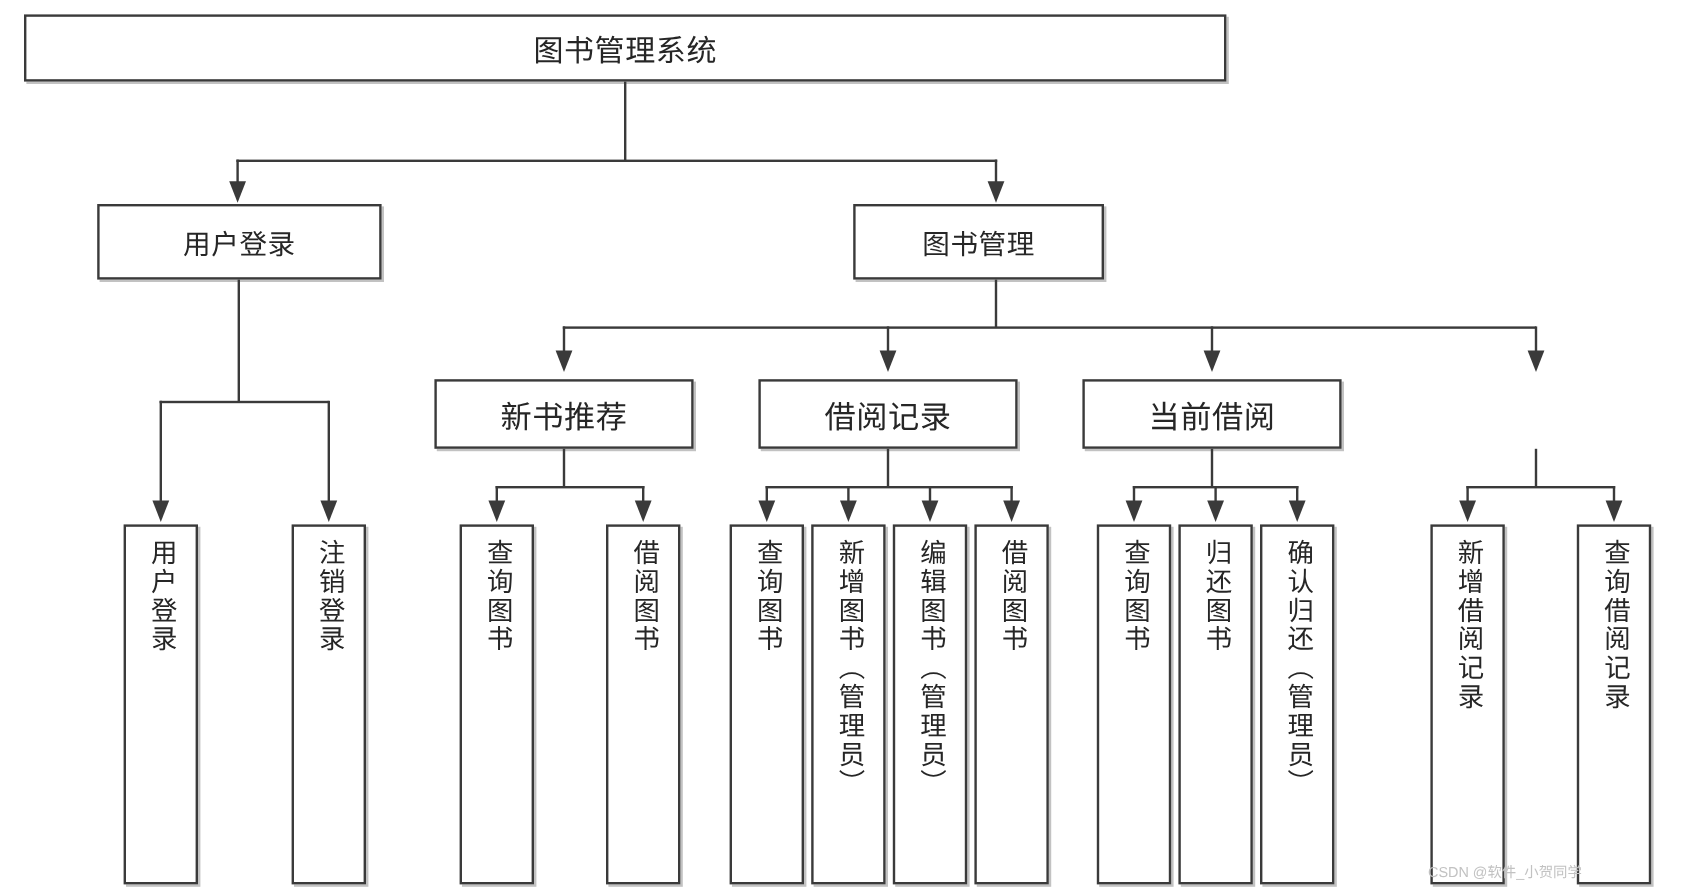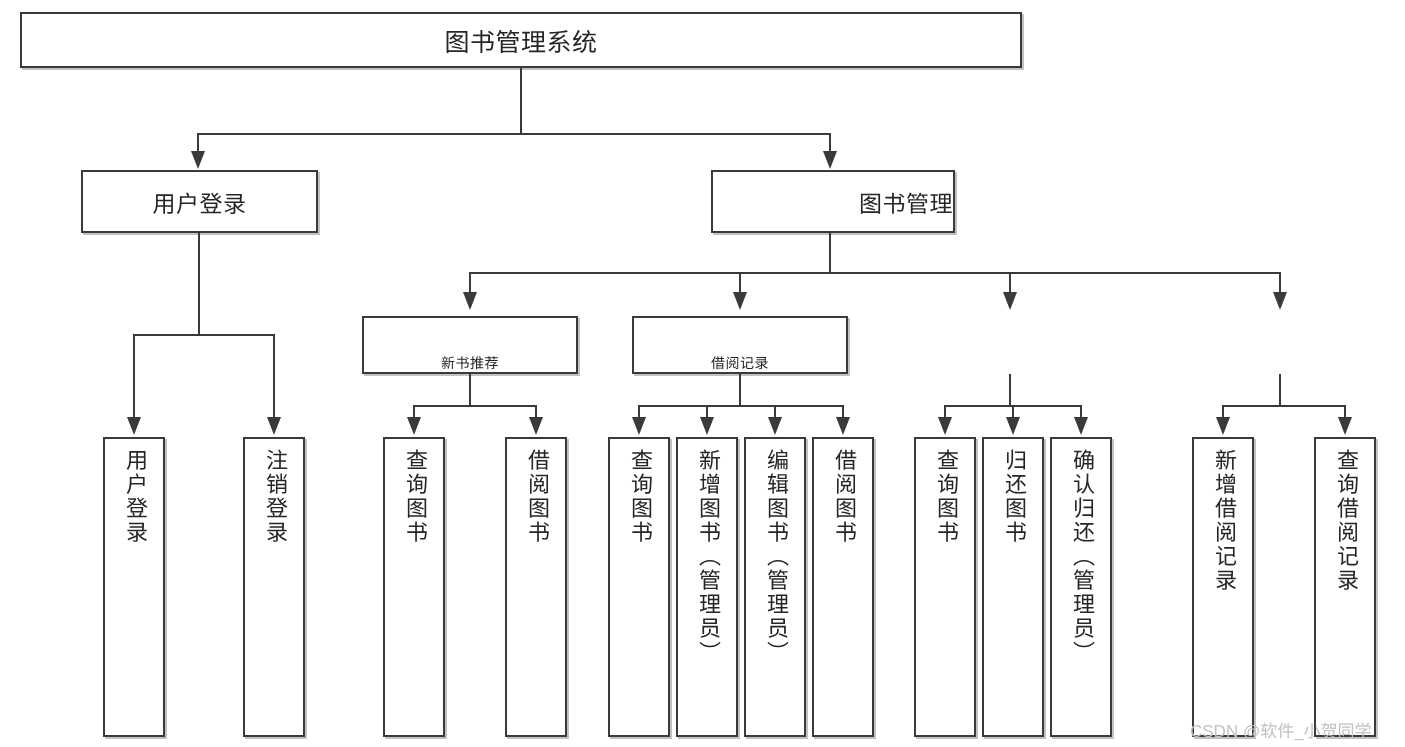--- a/index.html
+++ b/index.html
@@ -31,22 +31,21 @@
     color: #262626;
     letter-spacing: 0.5px;
   }
   .node.title-node {
     font-size: 25px;
   }
   .node.level1 {
     font-size: 23px;
   }
   .node.level2 {
-    font-size: 14px;
-    align-items: flex-end;
+    font-size: 26px;
   }
   .node.leaf {
     font-size: 22px;
     padding: 10px 0 10px 0;
     align-items: flex-start;
     justify-content: center;
   }
   .vlabel {
     writing-mode: vertical-rl;
     text-orientation: upright;
@@ -66,21 +65,21 @@
     position: absolute;
     width: 0;
     height: 0;
     border-left: 7px solid transparent;
     border-right: 7px solid transparent;
     border-top: 18px solid #3a3a3a;
   }
   
   .watermark {
     position: absolute;
-    font-size: 17px;
+    font-size: 12px;
     color: #c2c2c2;
     white-space: nowrap;
     user-select: none;
   }
 </style>
 </head>
 <body>
 
 <div id="canvas">
 
@@ -93,21 +92,21 @@
   <div class="conn hline" style="left:197px; top:133px; width:634px; height:2px;"></div>
 
   <div class="conn vline" style="left:197px; top:133px; width:2px; height:20px;"></div>
   <div class="arrow" style="left:191px; top:151px;"></div>
   <div class="conn vline" style="left:829px; top:133px; width:2px; height:20px;"></div>
   <div class="arrow" style="left:823px; top:151px;"></div>
 
   <div class="node level1" style="left:81px; top:170px; width:237px; height:63px;">
     <span>用户登录</span>
   </div>
-  <div class="node level1" style="left:711px; top:170px; width:244px; height:63px;justify-content:flex-end;">
+  <div class="node level1" style="left:711px; top:170px; width:209px; height:63px;">
     <span>图书管理</span>
   </div>
 
   <div class="conn vline" style="left:198px; top:233px; width:2px; height:102px;"></div>
   <div class="conn hline" style="left:133px; top:334px; width:141px; height:2px;"></div>
   <div class="conn vline" style="left:133px; top:334px; width:2px; height:85px;"></div>
   <div class="arrow" style="left:127px; top:417px;"></div>
   <div class="conn vline" style="left:273px; top:334px; width:2px; height:85px;"></div>
   <div class="arrow" style="left:267px; top:417px;"></div>
 
@@ -124,20 +123,23 @@
   <div class="arrow" style="left:1003px; top:292px;"></div>
 
   <div class="conn vline" style="left:1279px; top:272px; width:2px; height:22px;"></div>
   <div class="arrow" style="left:1273px; top:292px;"></div>
 
   <div class="node level2" style="left:362px; top:316px; width:216px; height:58px;">
     <span>新书推荐</span>
   </div>
   <div class="node level2" style="left:632px; top:316px; width:216px; height:58px;">
     <span>借阅记录</span>
+  </div>
+  <div class="node level2" style="left:902px; top:316px; width:216px; height:58px;">
+    <span>当前借阅</span>
   </div>
 
   <div class="conn vline" style="left:469px; top:374px; width:2px; height:32px;"></div>
   <div class="conn hline" style="left:413px; top:405px; width:124px; height:2px;"></div>
   <div class="conn vline" style="left:413px; top:405px; width:2px; height:14px;"></div>
   <div class="arrow" style="left:407px; top:417px;"></div>
   <div class="conn vline" style="left:535px; top:405px; width:2px; height:14px;"></div>
   <div class="arrow" style="left:529px; top:417px;"></div>
 
   <div class="conn vline" style="left:739px; top:374px; width:2px; height:32px;"></div>

